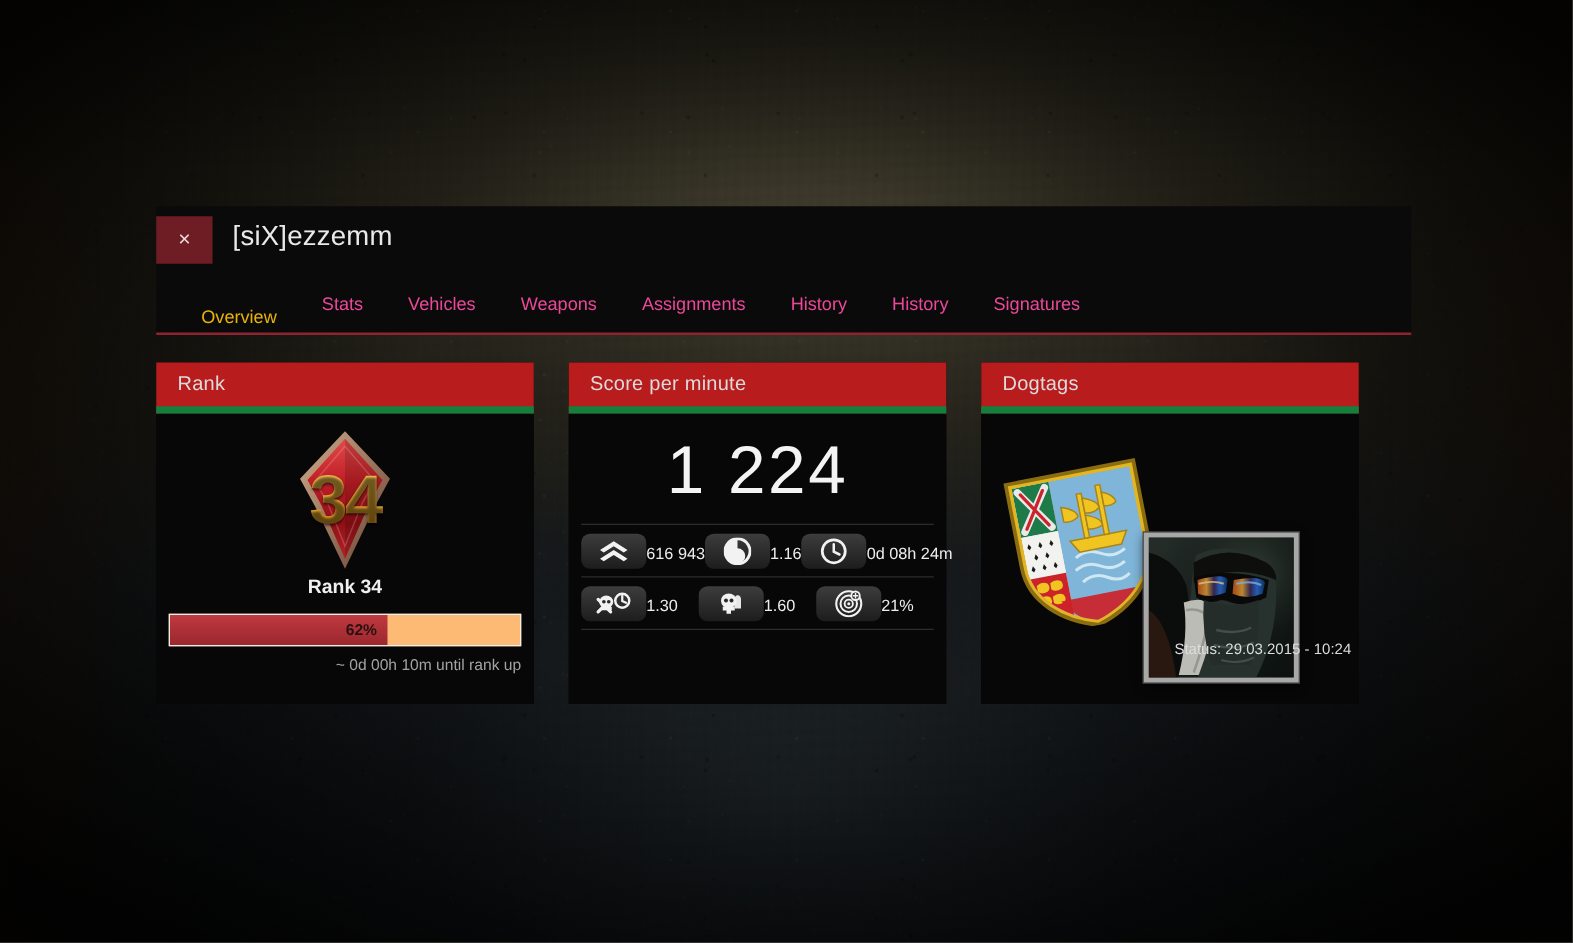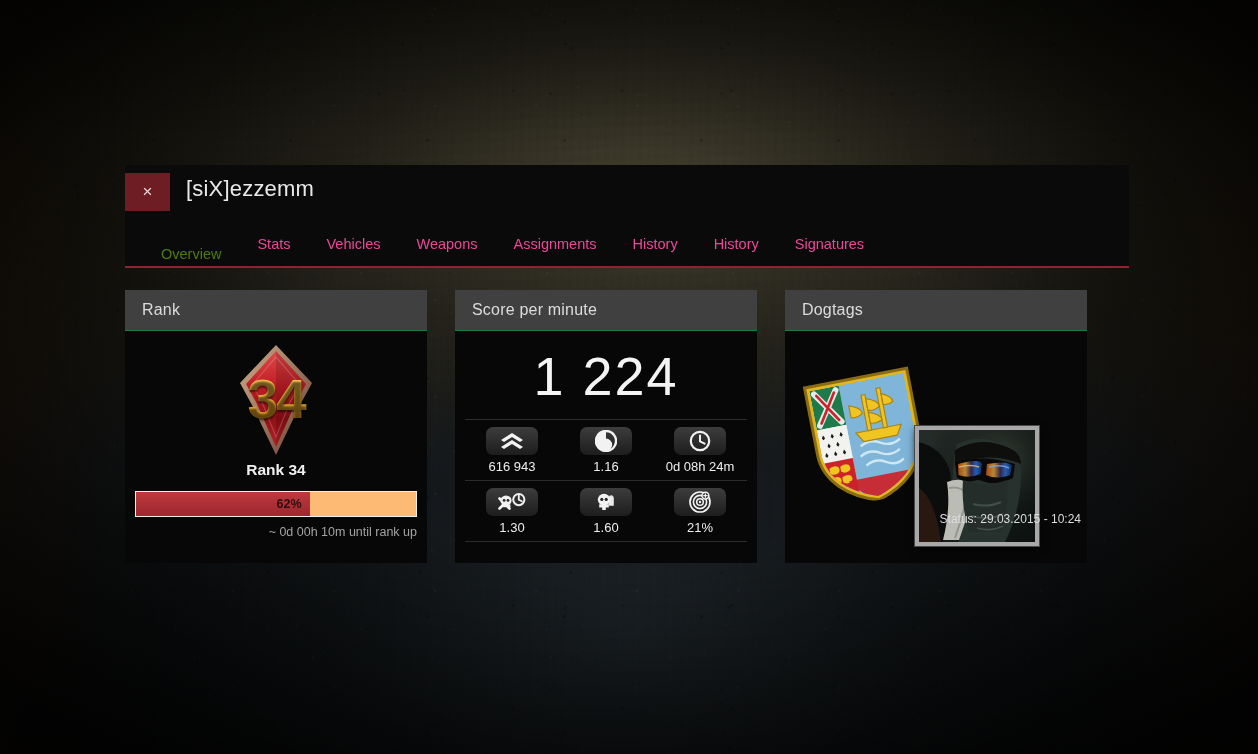--- a/index.html
+++ b/index.html
@@ -136,43 +136,43 @@
     align-items: center;
     padding-left: 18px;
   }
   .nav-item {
     color: #ec4899;
     font-size: 14.5px;
     padding: 6px 18px;
     cursor: pointer;
     white-space: nowrap;
   }
-  .nav-item.active { color: #4d7c0f; margin-top: 20px; }
+  .nav-item.active { color: #eab308; margin-top: 20px; }
 
   
   .panels {
     position: relative;
     margin-top: 22px;
     display: flex;
     gap: 28px;
   }
   .panel {
     width: 302px;
     background: #070707;
     position: relative;
   }
   .panel.wide { width: 302px; }
 
   .panel-head {
     height: 41px;
     display: flex;
     align-items: center;
     padding-left: 17px;
-    background: #404040;
-    border-bottom: 1px solid #15803d;
+    background: #b91c1c;
+    border-bottom: 6px solid #15803d;
   }
   .panel-title {
     color: #dcdcdc;
     font-size: 16px;
     letter-spacing: .2px;
   }
   .panel-body {
     position: relative;
     height: 232px;
     background: #070707;
@@ -252,21 +252,21 @@
     border-top: 1px solid #2c2c2c;
   }
   .stat-row {
     display: flex;
     border-bottom: 1px solid #2c2c2c;
     padding: 7px 0 6px 0;
   }
   .stat-cell {
     flex: 1;
     display: flex;
-    flex-direction: column;
+    flex-direction: row;
     align-items: center;
     cursor: default;
   }
   .stat-icon {
     width: 52px; height: 28px;
     border-radius: 7px;
     background: linear-gradient(180deg, #3d3d3d 0%, #2b2b2b 55%, #1d1d1d 100%);
     display: flex; align-items: center; justify-content: center;
   }
   .stat-icon svg { display: block; }

